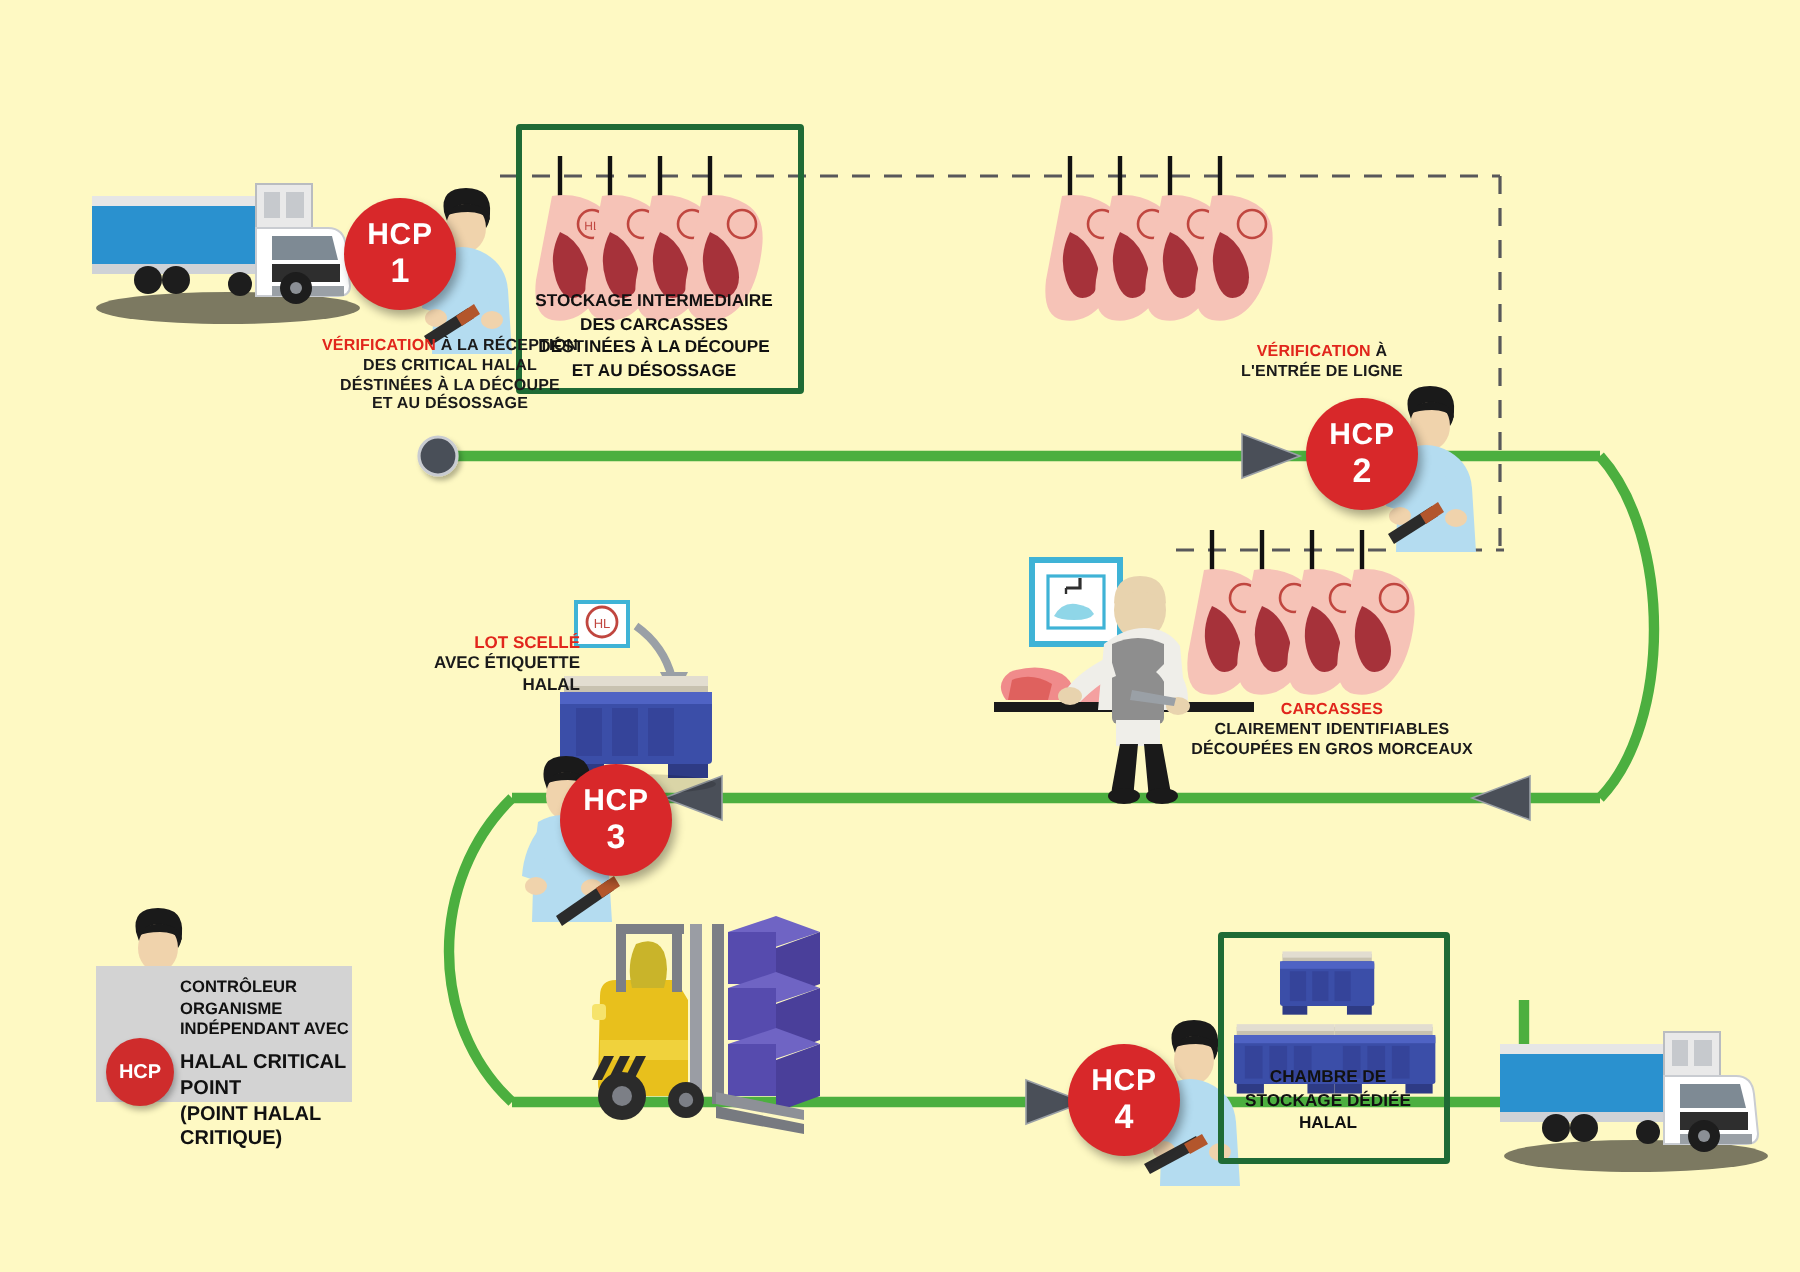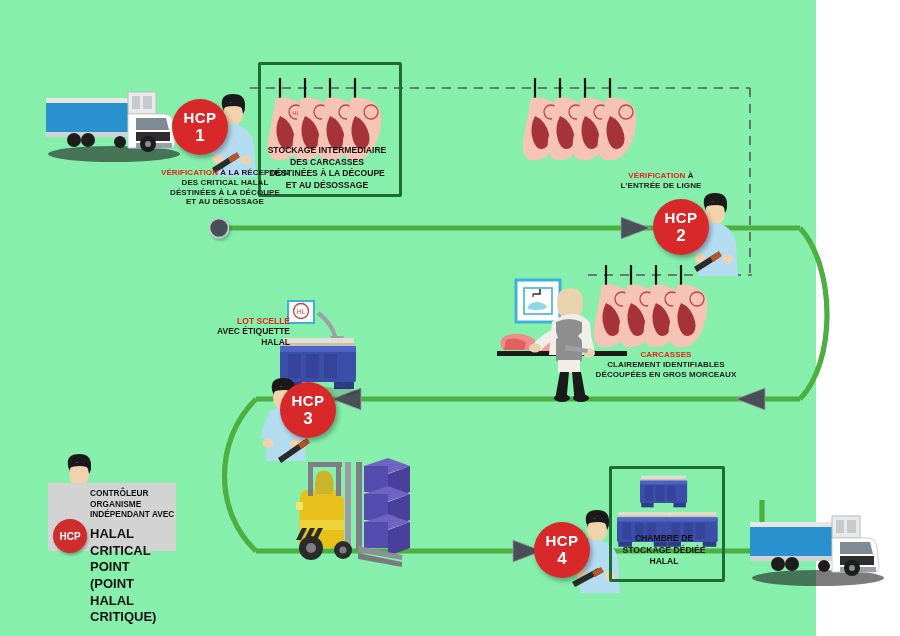--- a/index.html
+++ b/index.html
@@ -1,17 +1,17 @@
 <!DOCTYPE html>
 <html><head>
 <meta charset="utf-8">
 <style>
   html,body{margin:0;padding:0;background:#ffffff;}
   body{width:900px;height:636px;font-family:"Liberation Sans",sans-serif;overflow:hidden;}
-  #stage{position:relative;width:816px;height:636px;background:#86efac;}
+  #stage{position:relative;width:900px;height:636px;background:#fef9c3;}
   .svglayer{position:absolute;left:0;top:0;width:900px;height:636px;pointer-events:none;}
 
   
   .txtblock{position:absolute;text-align:center;line-height:1.22;color:#1a1a1a;font-weight:bold;}
   .txtblock .hl{color:#e1261c;}
   .cap{font-size:8px;letter-spacing:0.1px;}
   .cap9{font-size:8.5px;}
   .boxcap{font-size:8.6px;color:#111;line-height:1.35;}
 
   
@@ -26,21 +26,21 @@
   .hcp .t2{font-size:17px;margin-top:2px;}
 
   
   .hcpsmall{position:absolute;width:34px;height:34px;border-radius:50%;background:#cf2c2c;
        display:flex;align-items:center;justify-content:center;color:#fff;font-weight:bold;font-size:10px;
        box-shadow:1px 2px 3px rgba(0,0,0,.3);}
 
   
   .legend{position:absolute;background:#d3d3d3;}
   .legend .l1{position:absolute;font-size:8.3px;font-weight:bold;color:#111;line-height:1.28;text-align:left;}
-  .legend .l2{position:absolute;font-size:13px;font-weight:bold;color:#111;line-height:1.28;text-align:left;}
+  .legend .l2{position:absolute;font-size:10px;font-weight:bold;color:#111;line-height:1.28;text-align:left;}
 </style>
 </head>
 <body>
 
 <div id="stage">
 
   <svg class="svglayer" viewBox="0 0 900 636">
     <defs>
       <filter id="sh" x="-50%" y="-50%" width="200%" height="200%">
         <feDropShadow dx="1.5" dy="2" stdDeviation="1.4" flood-color="#000" flood-opacity="0.28"></feDropShadow>

